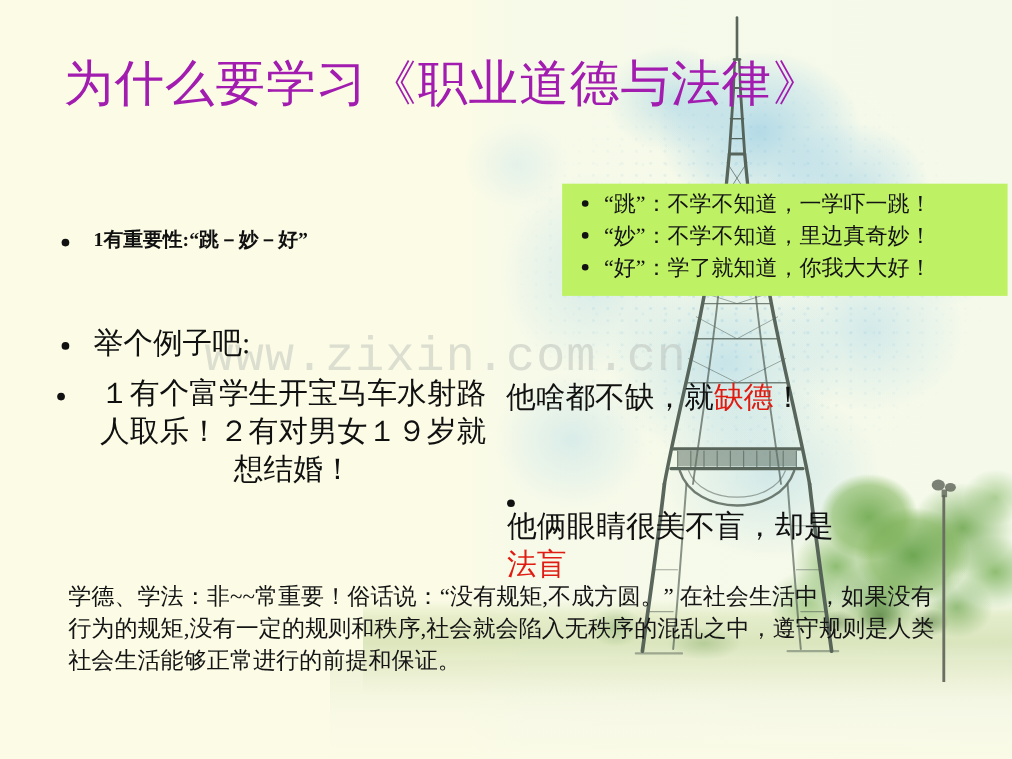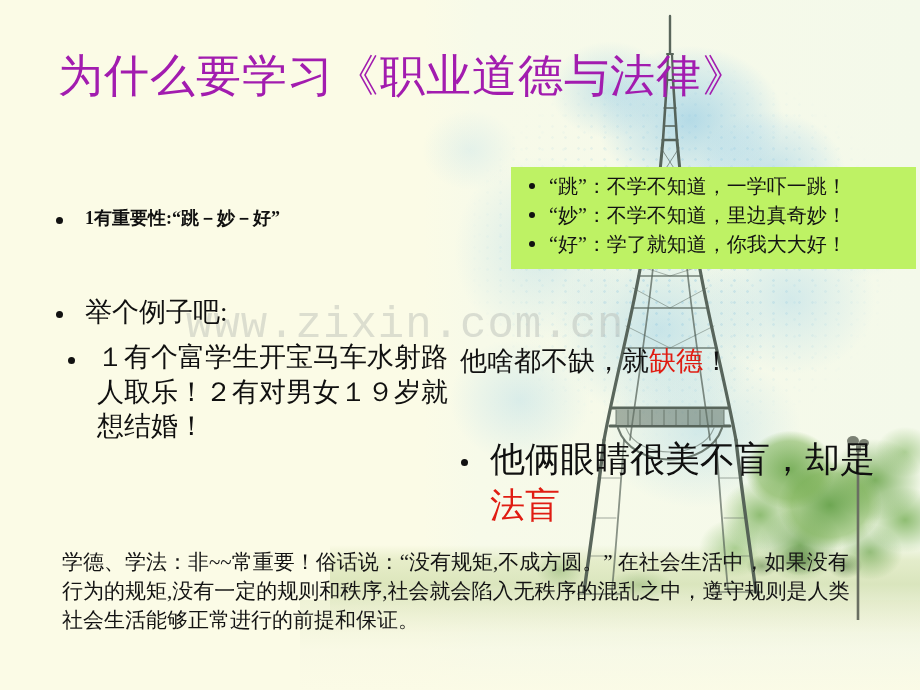--- a/index.html
+++ b/index.html
@@ -126,32 +126,32 @@
     border-radius: 50%;
     background: #111;
     margin-top: .62em;
     margin-right: 22px;
   }
   .btext { color: #101010; }
 
   .b1 { left: 56px; top: 166px; font-size: 27px; }
   .b2 { left: 56px; top: 206px; font-size: 18px; font-weight: bold; }
   .b3 { left: 56px; top: 294px; font-size: 27px; }
-  .b4 { left: 68px; top: 340px; font-size: 27px; width: 400px; }
+  .b4 { left: 52px; top: 340px; font-size: 27px; width: 400px; text-align: center; }
   .b4 .btext { line-height: 1.28; }
 
   .r1 {
     position: absolute;
     left: 460px; top: 343px;
     font-size: 27px;
     color: #111;
     white-space: nowrap;
     text-align: center;
   }
-  .r2 { left: 461px; top: 437px; font-size: 35px; width: 420px; }
+  .r2 { left: 461px; top: 437px; font-size: 27px; width: 420px; flex-direction: column; }
   .r2 .btext { line-height: 1.32; }
   .red { color: #e01c12; }
 
   
   .purple-box {
     position: absolute;
     left: 467px; top: 167px;
     width: 405px; height: 102px;
     background: #bef264;
     box-sizing: border-box;
@@ -163,21 +163,21 @@
     flex: none;
     width: 6px; height: 6px; border-radius: 50%;
     background: #111;
     margin: 0 14px 0 18px;
     transform: translateY(-4px);
   }
 
   
   .para {
     position: absolute;
-    left: 62px; top: 548px;
+    left: 62px; top: 528px;
     width: 800px;
     font-size: 21px;
     line-height: 1.38;
     color: #141414;
   }
 </style>
 </head>
 <body>
 
 <div id="slide">

